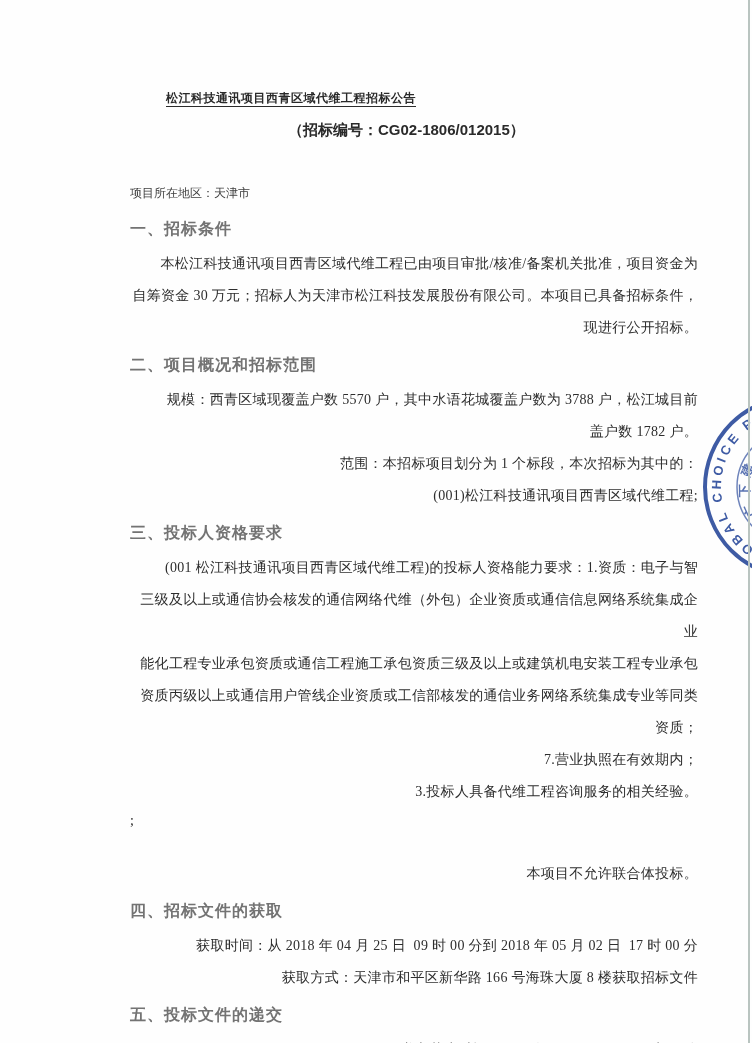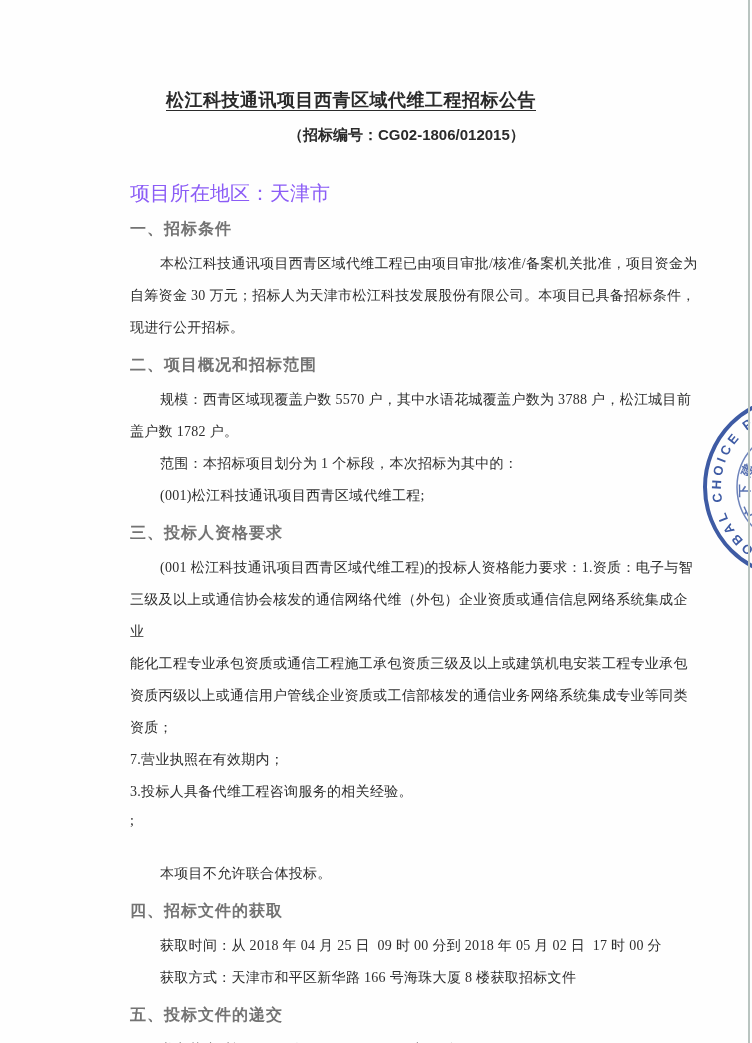--- a/index.html
+++ b/index.html
@@ -19,58 +19,59 @@
   .scan-edge {
     position: absolute; top: 0; right: 2px;
     width: 2px; height: 1043px;
     background: #b9c4c0;
   }
   
   .title-wrap { position: absolute; top: 88px; left: 0; width: 752px; }
   .doc-title {
     margin: 0 0 0 166px;
     font-family: "Liberation Sans", sans-serif;
-    font-size: 18px; font-weight: bold;
+    font-size: 12px; font-weight: bold;
     letter-spacing: 0.5px;
     color: #2a2a2a;
     text-decoration: underline;
     text-underline-offset: 4px;
     display: inline-block;
   }
   .doc-subtitle {
     margin: 14px 0 0 288px;
     font-family: "Liberation Sans", sans-serif;
     font-size: 15px; font-weight: bold;
     color: #2a2a2a;
     white-space: pre;
   }
   .doc-subtitle .u { text-underline-offset: 4px; }
   
   .doc-body {
     position: absolute; top: 178px; left: 130px; width: 568px;
   }
   .plain-line {
-    font-size: 20px; line-height: 30px;
+    font-size: 12px; line-height: 30px;
     white-space: pre-wrap;
-    color: #8b5cf6;
+    color: #404040;
   }
   h2.sec-heading {
     font-family: "Liberation Sans", sans-serif;
     font-size: 16px; font-weight: bold;
     color: #737373;
     margin: 9px 0 7px 0;
     line-height: 24px;
     letter-spacing: 1px;
   }
   .line {
     font-size: 14px;
     line-height: 32px;
     white-space: pre-wrap;
     color: #2d2d2d;
     letter-spacing: 0.3px;
+    text-align: right;
   }
   .line.indent { padding-left: 30px; }
   .gap-semicolon { font-size: 14px; line-height: 26px; }
   .gap-big { height: 24px; }
   
   .stamp {
     position: absolute; top: 392px; right: 0;
     width: 54px; height: 190px;
     overflow: hidden;
     pointer-events: none;

